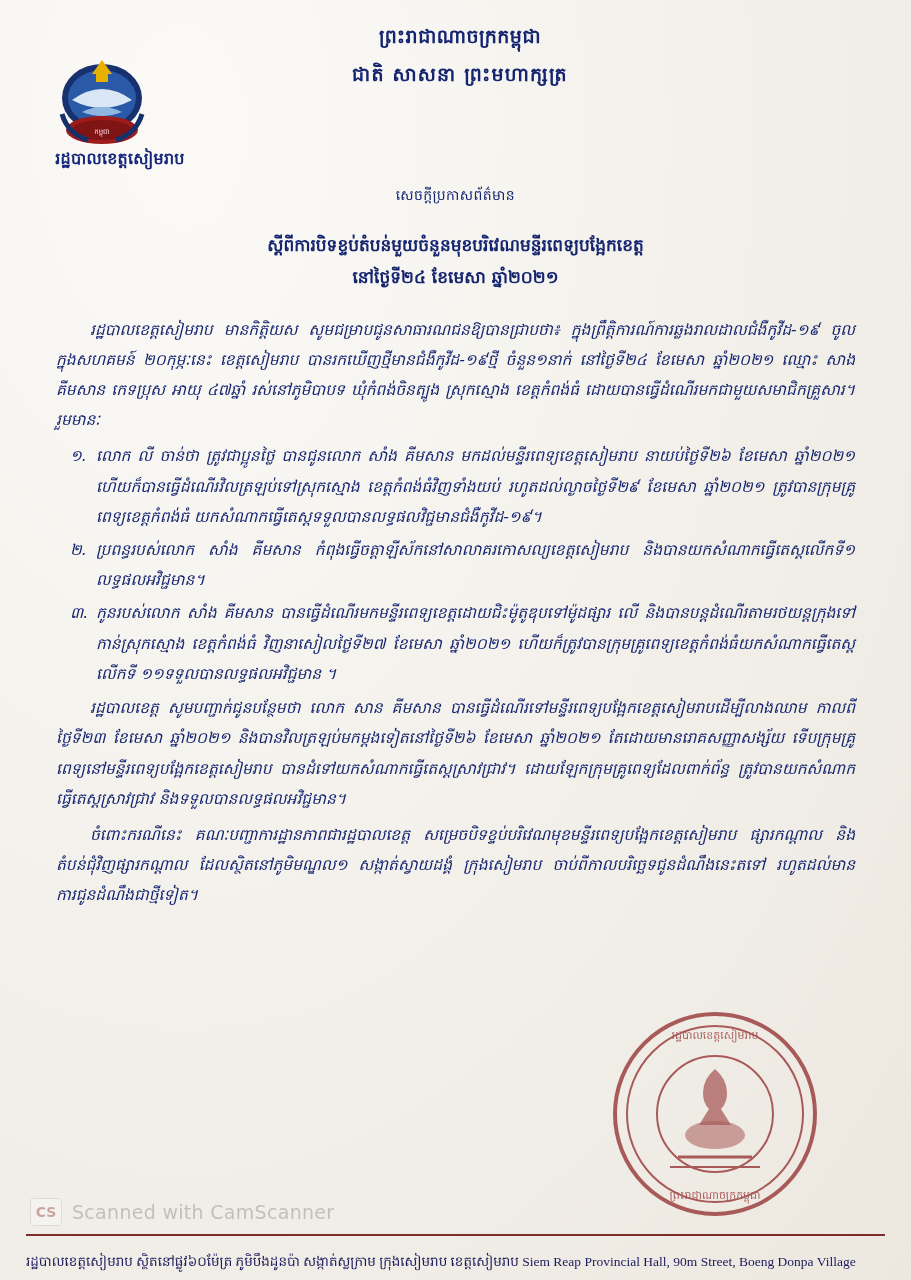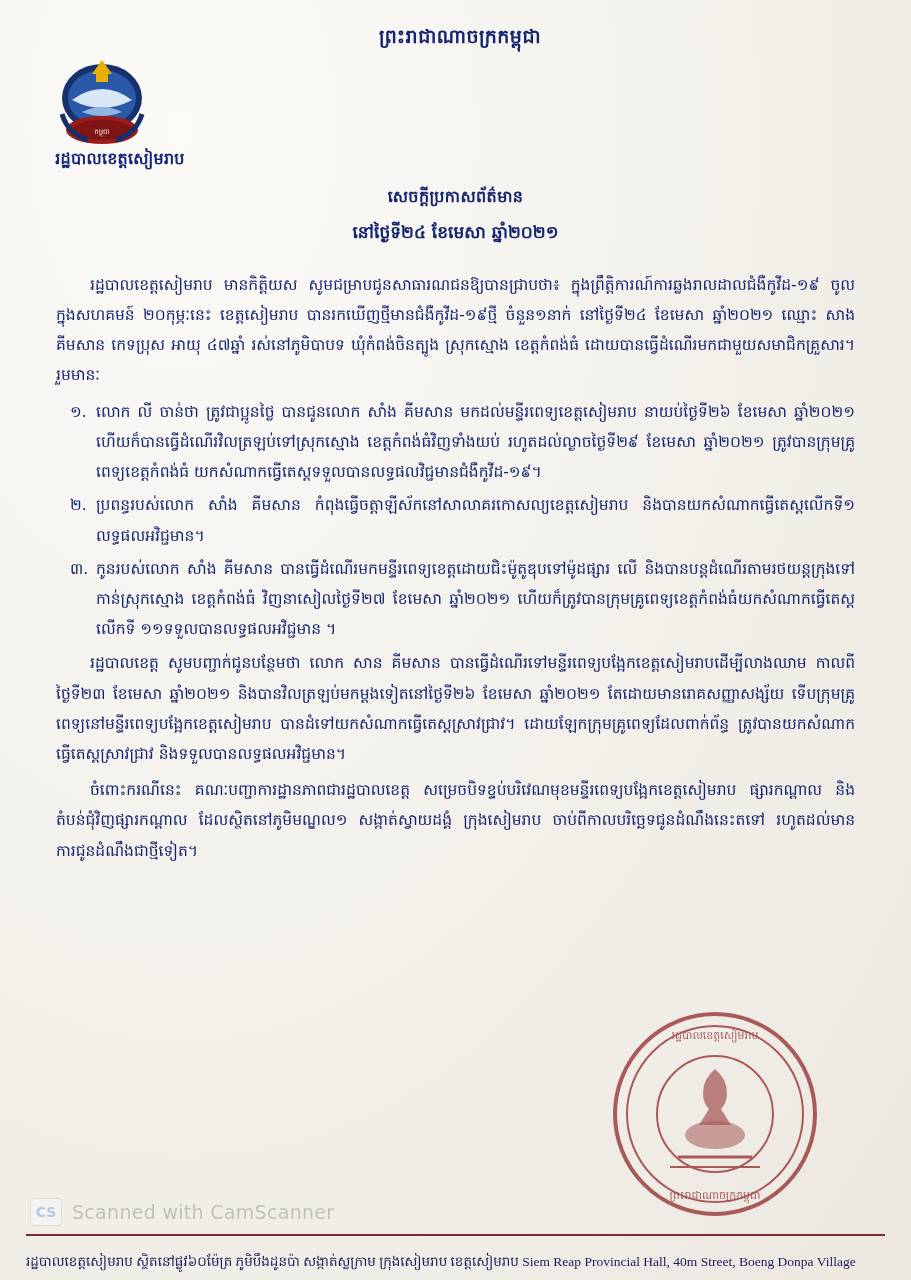--- a/index.html
+++ b/index.html
@@ -67,40 +67,41 @@
     letter-spacing: 1.2px;
   }
 
   
   .title-block {
     margin: 6px 48px 0 48px;
     text-align: center;
     color: #14246f;
   }
   .title-main {
-    font-size: 16px;
-    font-weight: bold;
+    font-size: 14px;
+    font-weight: normal;
     letter-spacing: .4px;
-    margin-bottom: 8px;
+    margin-bottom: 24px;
   }
   .title-sub {
     font-size: 17px;
     font-weight: bold;
     line-height: 1.75;
     color: #14246f;
   }
   .title-sub div { margin-bottom: 2px; }
 
   
   .body {
     margin: 22px 56px 8px 56px;
     color: #14246f;
     font-size: 15.5px;
     line-height: 1.95;
     text-align: justify;
+    font-style: italic;
   }
   .para {
     margin-bottom: 6px;
     text-indent: 34px;
   }
 
   .num-list {
     margin: 4px 0 4px 0;
     padding: 0;
     list-style: none;
@@ -143,21 +144,21 @@
     display: flex;
     align-items: center;
     gap: 10px;
     opacity: .35;
   }
   .scan-badge {
     width: 30px;
     height: 26px;
     border-radius: 4px;
     background: #ffffff;
-    color: #3b82f6;
+    color: #7f1d1d;
     font-size: 14px;
     font-weight: bold;
     display: flex;
     align-items: center;
     justify-content: center;
     border: 1px solid #bbb;
   }
   .scan-text {
     font-size: 19px;
     color: #6b6b6b;
@@ -205,26 +206,28 @@
         <path d="M10 62 q6 20 26 26" stroke="#16306c" stroke-width="5" fill="none"></path>
         <path d="M90 62 q-6 20 -26 26" stroke="#16306c" stroke-width="5" fill="none"></path>
         <text x="50" y="82" font-size="7" fill="#ffdede" text-anchor="middle">កម្ពុជា</text>
       </svg>
     </div>
 
     <div class="province-label">រដ្ឋបាលខេត្តសៀមរាប</div>
 
     <div class="kingdom">
       <div class="line1">ព្រះរាជាណាចក្រកម្ពុជា</div>
+      <div class="line2">ជាតិ សាសនា ព្រះមហាក្សត្រ</div>
     </div>
   </div>
 
   <div class="title-block">
     <div class="title-main">សេចក្តីប្រកាសព័ត៌មាន</div>
     <div class="title-sub">
+      <div>ស្តីពីការបិទខ្ទប់តំបន់មួយចំនួនមុខបរិវេណមន្ទីរពេទ្យបង្អែកខេត្ត</div>
       <div>នៅថ្ងៃទី២៤ ខែមេសា ឆ្នាំ២០២១</div>
     </div>
   </div>
 
   <div class="body">
 
     <div class="para">រដ្ឋបាលខេត្តសៀមរាប មានកិត្តិយស សូមជម្រាបជូនសាធារណជនឱ្យបានជ្រាបថា៖ ក្នុងព្រឹត្តិការណ៍ការឆ្លងរាលដាលជំងឺកូវីដ-១៩ ចូលក្នុងសហគមន៍ ២០កុម្ភៈនេះ ខេត្តសៀមរាប បានរកឃើញថ្មីមានជំងឺកូវីដ-១៩ថ្មី ចំនួន១នាក់ នៅថ្ងៃទី២៤ ខែមេសា ឆ្នាំ២០២១ ឈ្មោះ សាង គីមសាន កេទប្រុស អាយុ ៤៧ឆ្នាំ រស់នៅភូមិបាបទ ឃុំកំពង់ចិនត្បូង ស្រុកស្មោង ខេត្តកំពង់ធំ ដោយបានធ្វើដំណើរមកជាមួយសមាជិកគ្រួសារ។ រួមមានៈ</div>
 
     <ul class="num-list">
       <li>
@@ -260,16 +263,16 @@
     </svg>
   </div>
 
   <div class="scan-watermark">
     <span class="scan-badge">CS</span>
     <span class="scan-text">Scanned with CamScanner</span>
   </div>
 
   <div class="footer-rule"></div>
   <div class="footer">
-    <span class="fline first">រដ្ឋបាលខេត្តសៀមរាប ស្ថិតនៅផ្លូវ៦០ម៉ែត្រ ភូមិបឹងដូនប៉ា សង្កាត់ស្លក្រាម ក្រុងសៀមរាប ខេត្តសៀមរាប Siem Reap Provincial Hall, 40m Street, Boeng Donpa Village</span>
+    <span class="fline first">រដ្ឋបាលខេត្តសៀមរាប ស្ថិតនៅផ្លូវ៦០ម៉ែត្រ ភូមិបឹងដូនប៉ា សង្កាត់ស្លក្រាម ក្រុងសៀមរាប ខេត្តសៀមរាប Siem Reap Provincial Hall, 90m Street, Boeng Donpa Village</span>
   </div>
 
 </div>
 
 </body></html>

